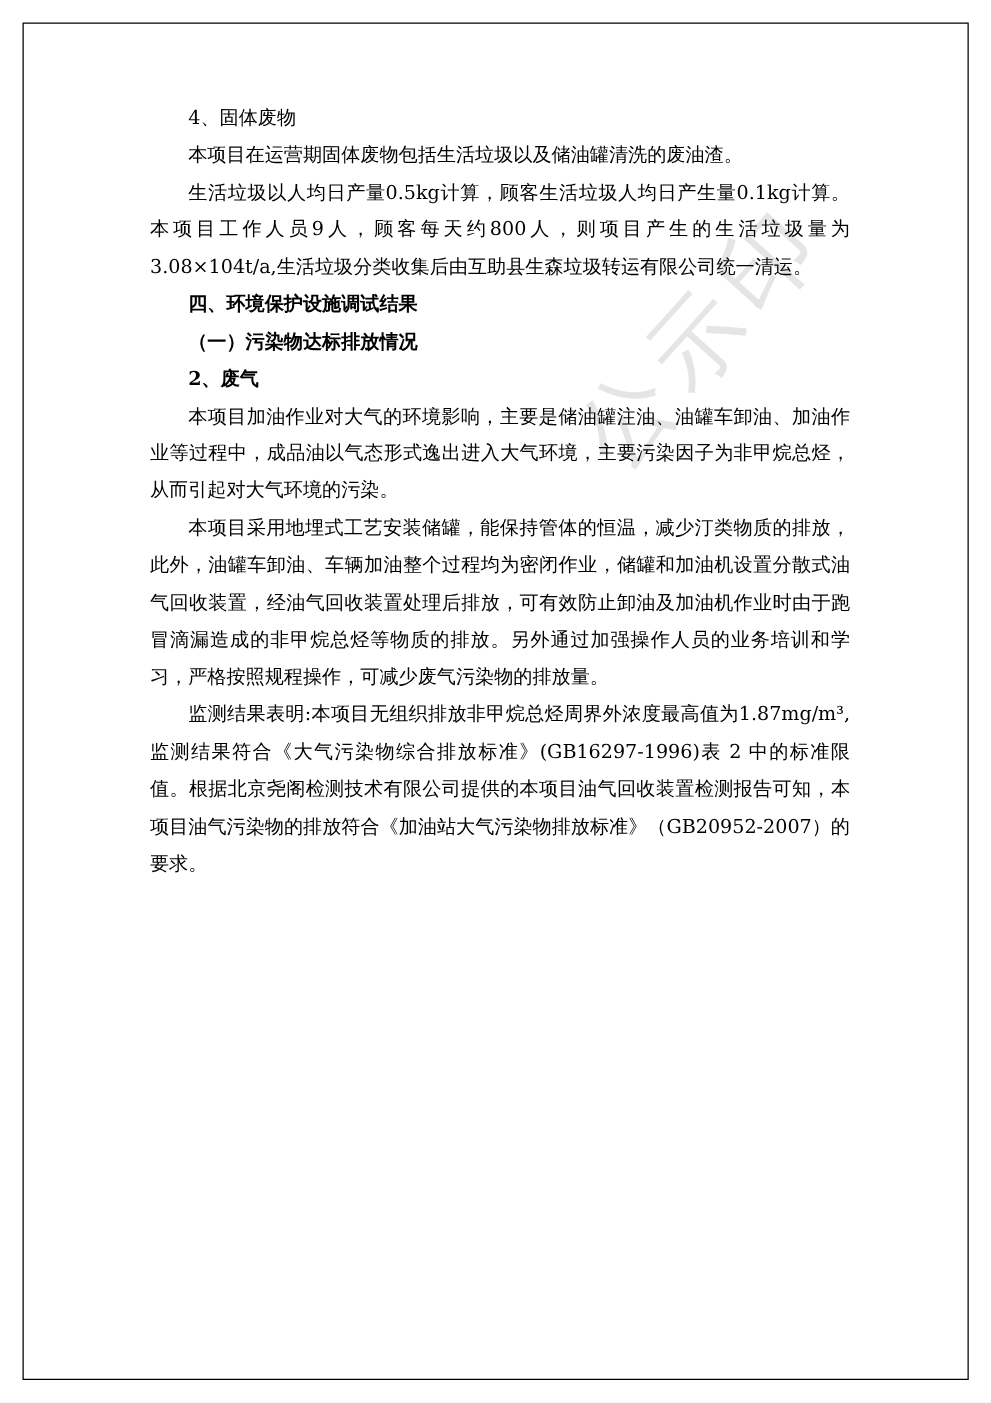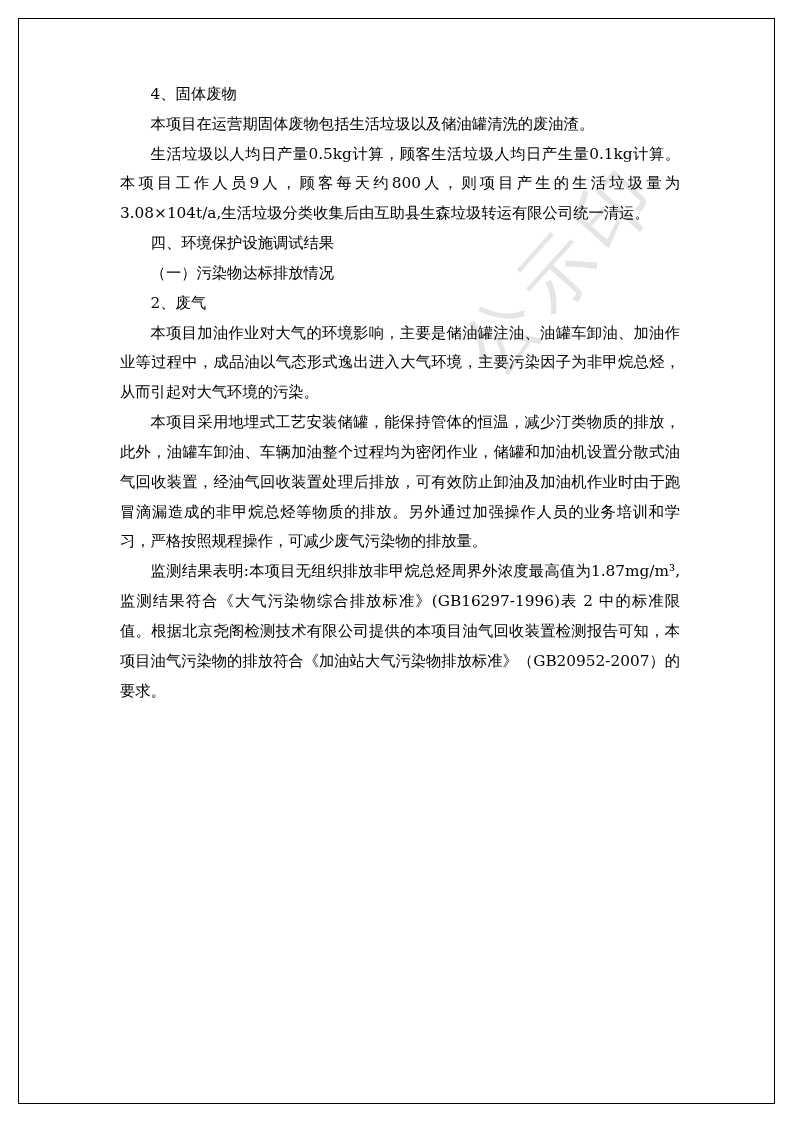--- a/index.html
+++ b/index.html
@@ -37,21 +37,21 @@
     color: #000;
     text-align: justify;
     text-justify: inter-ideograph;
   }
   p {
     margin: 0;
     padding: 0;
     text-indent: 2em;
   }
   p.heading {
-    font-weight: normal;
+    font-weight: bold;
   }
   .watermark {
     position: absolute;
     left: 440px;
     top: 330px;
     font-family: "DejaVu Serif", "Liberation Serif", serif;
     font-size: 74px;
     color: rgba(170,170,170,0.30);
     transform: rotate(-48deg);
     transform-origin: left top;

